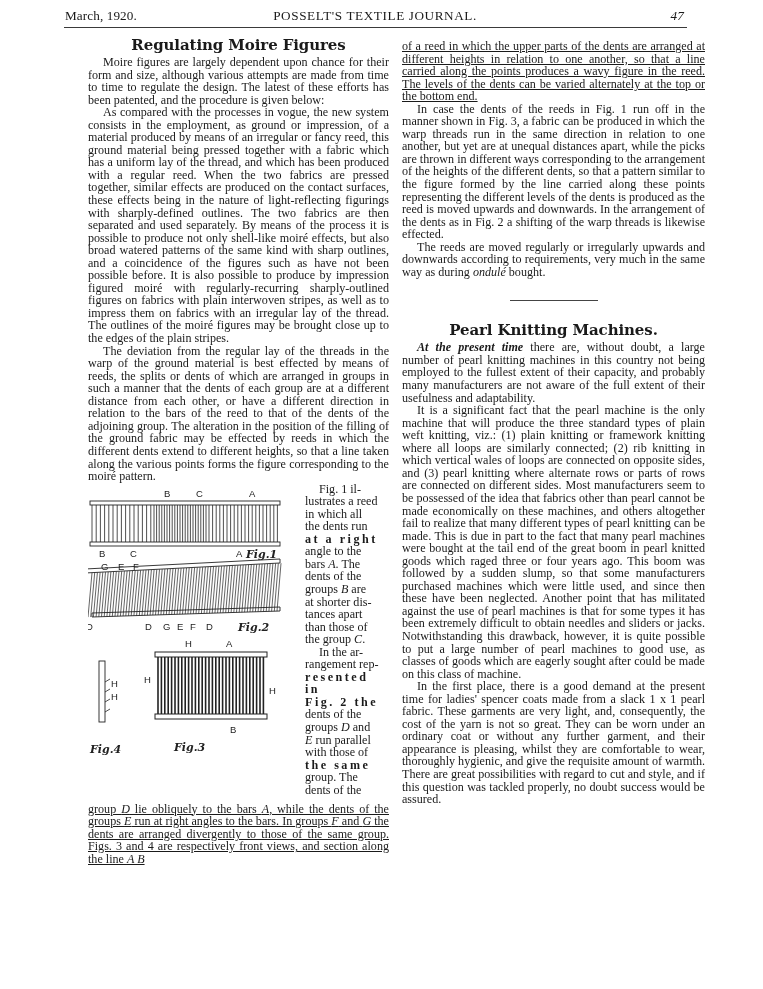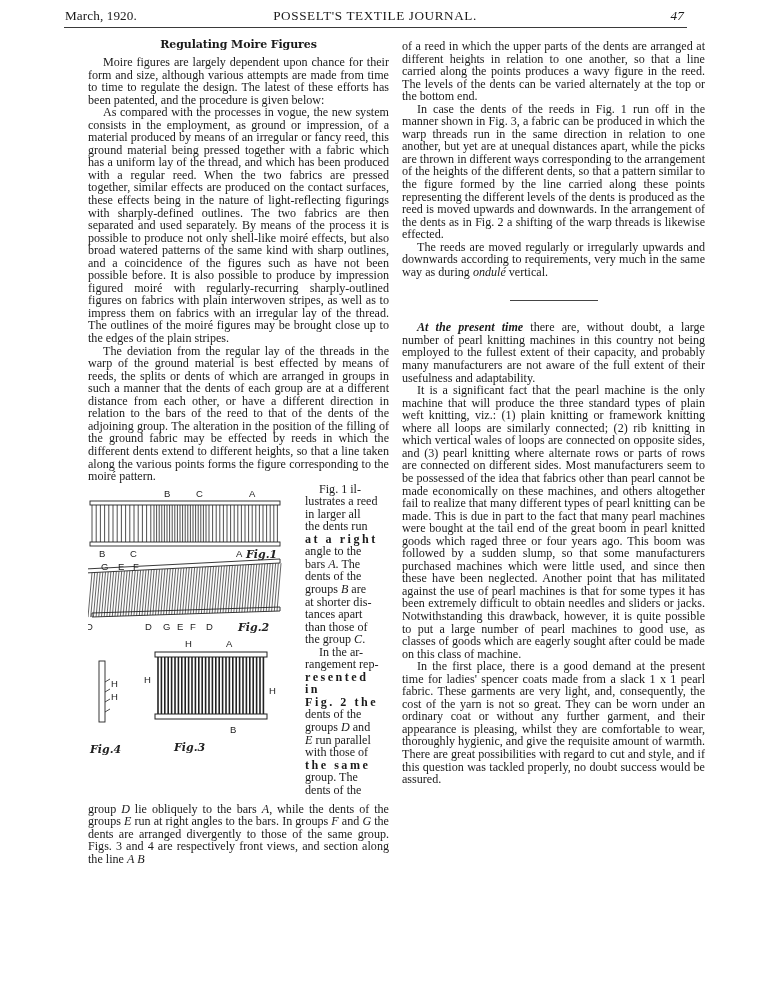--- a/index.html
+++ b/index.html
@@ -8,22 +8,22 @@
   .running-head { position: absolute; left: 48px; top: 8px; width: 622px; height: 20px; font-size: 13.2px; letter-spacing: 0.1px; }
   .running-head .date { position: absolute; left: 1px; top: 0; }
   .running-head .journal { position: absolute; left: 0; right: 0; top: 0; text-align: center; letter-spacing: 0.6px; }
   .running-head .pageno { position: absolute; right: 2px; top: 0; font-style: italic; }
   .head-rule { position: absolute; left: 48px; top: 27px; width: 623px; height: 0; border-top: 1.3px solid #3a3a3a; }
 
   .col { position: absolute; top: 34px; width: 301px; font-size: 12.1px; line-height: 12.55px; text-align: justify; }
   .col-left { left: 72px; }
   .col-right { left: 386px; width: 303px; top: 40px; }
   .col p { margin: 0; text-indent: 15px; }
-  .col p.noindent { text-indent: 0; }
-  .title { font-family: "DejaVu Serif", serif; font-weight: bold; text-align: center; font-size: 11px; line-height: 18px; margin: 4px 0 2px 0; letter-spacing: -0.1px; }
+  .col p.noindent { text-indent: 0; text-decoration: underline; }
+  .title { font-family: "DejaVu Serif", serif; font-weight: bold; text-align: center; font-size: 15px; line-height: 18px; margin: 4px 0 2px 0; letter-spacing: -0.1px; }
   .col-left .title { margin-top: 2px; }
   i, em { font-style: italic; }
   .bi { font-weight: bold; font-style: italic; }
   .sep { width: 88px; height: 0; border-top: 1px solid #444; margin: 22px auto 20px auto; }
 
   
   .fig-area { position: relative; height: 320px; }
   .fig-text { position: absolute; right: 0; top: 0; width: 84px; text-align: justify; margin-left: 20px; }
   .fig-text p { text-indent: 0; }
   .fig-text p.ind { text-indent: 14px; }
@@ -263,21 +263,21 @@
             <text x="150" y="144">Fig.2</text>
             <text x="86" y="264">Fig.3</text>
             <text x="2" y="266">Fig.4</text>
           </g>
         </svg>
       </div>
 
       <div class="fig-text">
         <p class="ind">Fig. 1 il-</p>
         <p>lustrates a reed</p>
-        <p>in larger all</p>
+        <p>in which all</p>
         <p>the dents run</p>
         <p class="wide">at a right</p>
         <p>angle to the</p>
         <p><span>bars </span><i>A</i><span>. The</span></p>
         <p>dents of the</p>
         <p><span>groups </span><i>B</i><span> are</span></p>
         <p>at shorter dis-</p>
         <p>tances apart</p>
         <p>than those of</p>
         <p><span>the group </span><i>C</i><span>.</span></p>
@@ -294,21 +294,22 @@
         <p>dents of the</p>
       </div>
     </div>
 
     <p class="noindent after-fig"><span>group </span><i>D</i><span> lie obliquely to the bars </span><i>A</i><span>, while the dents of the groups </span><i>E</i><span> run at right angles to the bars. In groups </span><i>F</i><span> and </span><i>G</i><span> the dents are arranged divergently to those of the same group. Figs. 3 and 4 are respectively front views, and section along the line </span><i>A B</i></p>
   </div>
 
   <div class="col col-right">
     <p class="noindent">of a reed in which the upper parts of the dents are arranged at different heights in relation to one another, so that a line carried along the points produces a wavy figure in the reed. The levels of the dents can be varied alternately at the top or the bottom end.</p>
     <p>In case the dents of the reeds in Fig. 1 run off in the manner shown in Fig. 3, a fabric can be produced in which the warp threads run in the same direction in relation to one another, but yet are at unequal distances apart, while the picks are thrown in different ways corresponding to the arrangement of the heights of the different dents, so that a pattern similar to the figure formed by the line carried along these points representing the different levels of the dents is produced as the reed is moved upwards and downwards. In the arrangement of the dents as in Fig. 2 a shifting of the warp threads is likewise effected.</p>
-    <p><span>The reeds are moved regularly or irregularly upwards and downwards according to requirements, very much in the same way as during </span><i>ondulé</i><span> vertical.</span></p>
+    <p><span>The reeds are moved regularly or irregularly upwards and downwards according to requirements, very much in the same way as during </span><i>ondulé</i><span> bought.</span></p>
 
     <div class="sep"></div>
 
+    <div class="title">Pearl Knitting Machines.</div>
     <p><span class="bi">At the present time</span><span> there are, without doubt, a large number of pearl knitting machines in this country not being employed to the fullest extent of their capacity, and probably many manufacturers are not aware of the full extent of their usefulness and adaptability.</span></p>
     <p>It is a significant fact that the pearl machine is the only machine that will produce the three standard types of plain weft knitting, viz.: (1) plain knitting or framework knitting where all loops are similarly connected; (2) rib knitting in which vertical wales of loops are connected on opposite sides, and (3) pearl knitting where alternate rows or parts of rows are connected on different sides. Most manufacturers seem to be possessed of the idea that fabrics other than pearl cannot be made economically on these machines, and others altogether fail to realize that many different types of pearl knitting can be made. This is due in part to the fact that many pearl machines were bought at the tail end of the great boom in pearl knitted goods which raged three or four years ago. This boom was followed by a sudden slump, so that some manufacturers purchased machines which were little used, and since then these have been neglected. Another point that has militated against the use of pearl machines is that for some types it has been extremely difficult to obtain needles and sliders or jacks. Notwithstanding this drawback, however, it is quite possible to put a large number of pearl machines to good use, as classes of goods which are eagerly sought after could be made on this class of machine.</p>
     <p>In the first place, there is a good demand at the present time for ladies' spencer coats made from a slack 1 x 1 pearl fabric. These garments are very light, and, consequently, the cost of the yarn is not so great. They can be worn under an ordinary coat or without any further garment, and their appearance is pleasing, whilst they are comfortable to wear, thoroughly hygienic, and give the requisite amount of warmth. There are great possibilities with regard to cut and style, and if this question was tackled properly, no doubt success would be assured.</p>
   </div>
 </div>
 
 </body></html>

